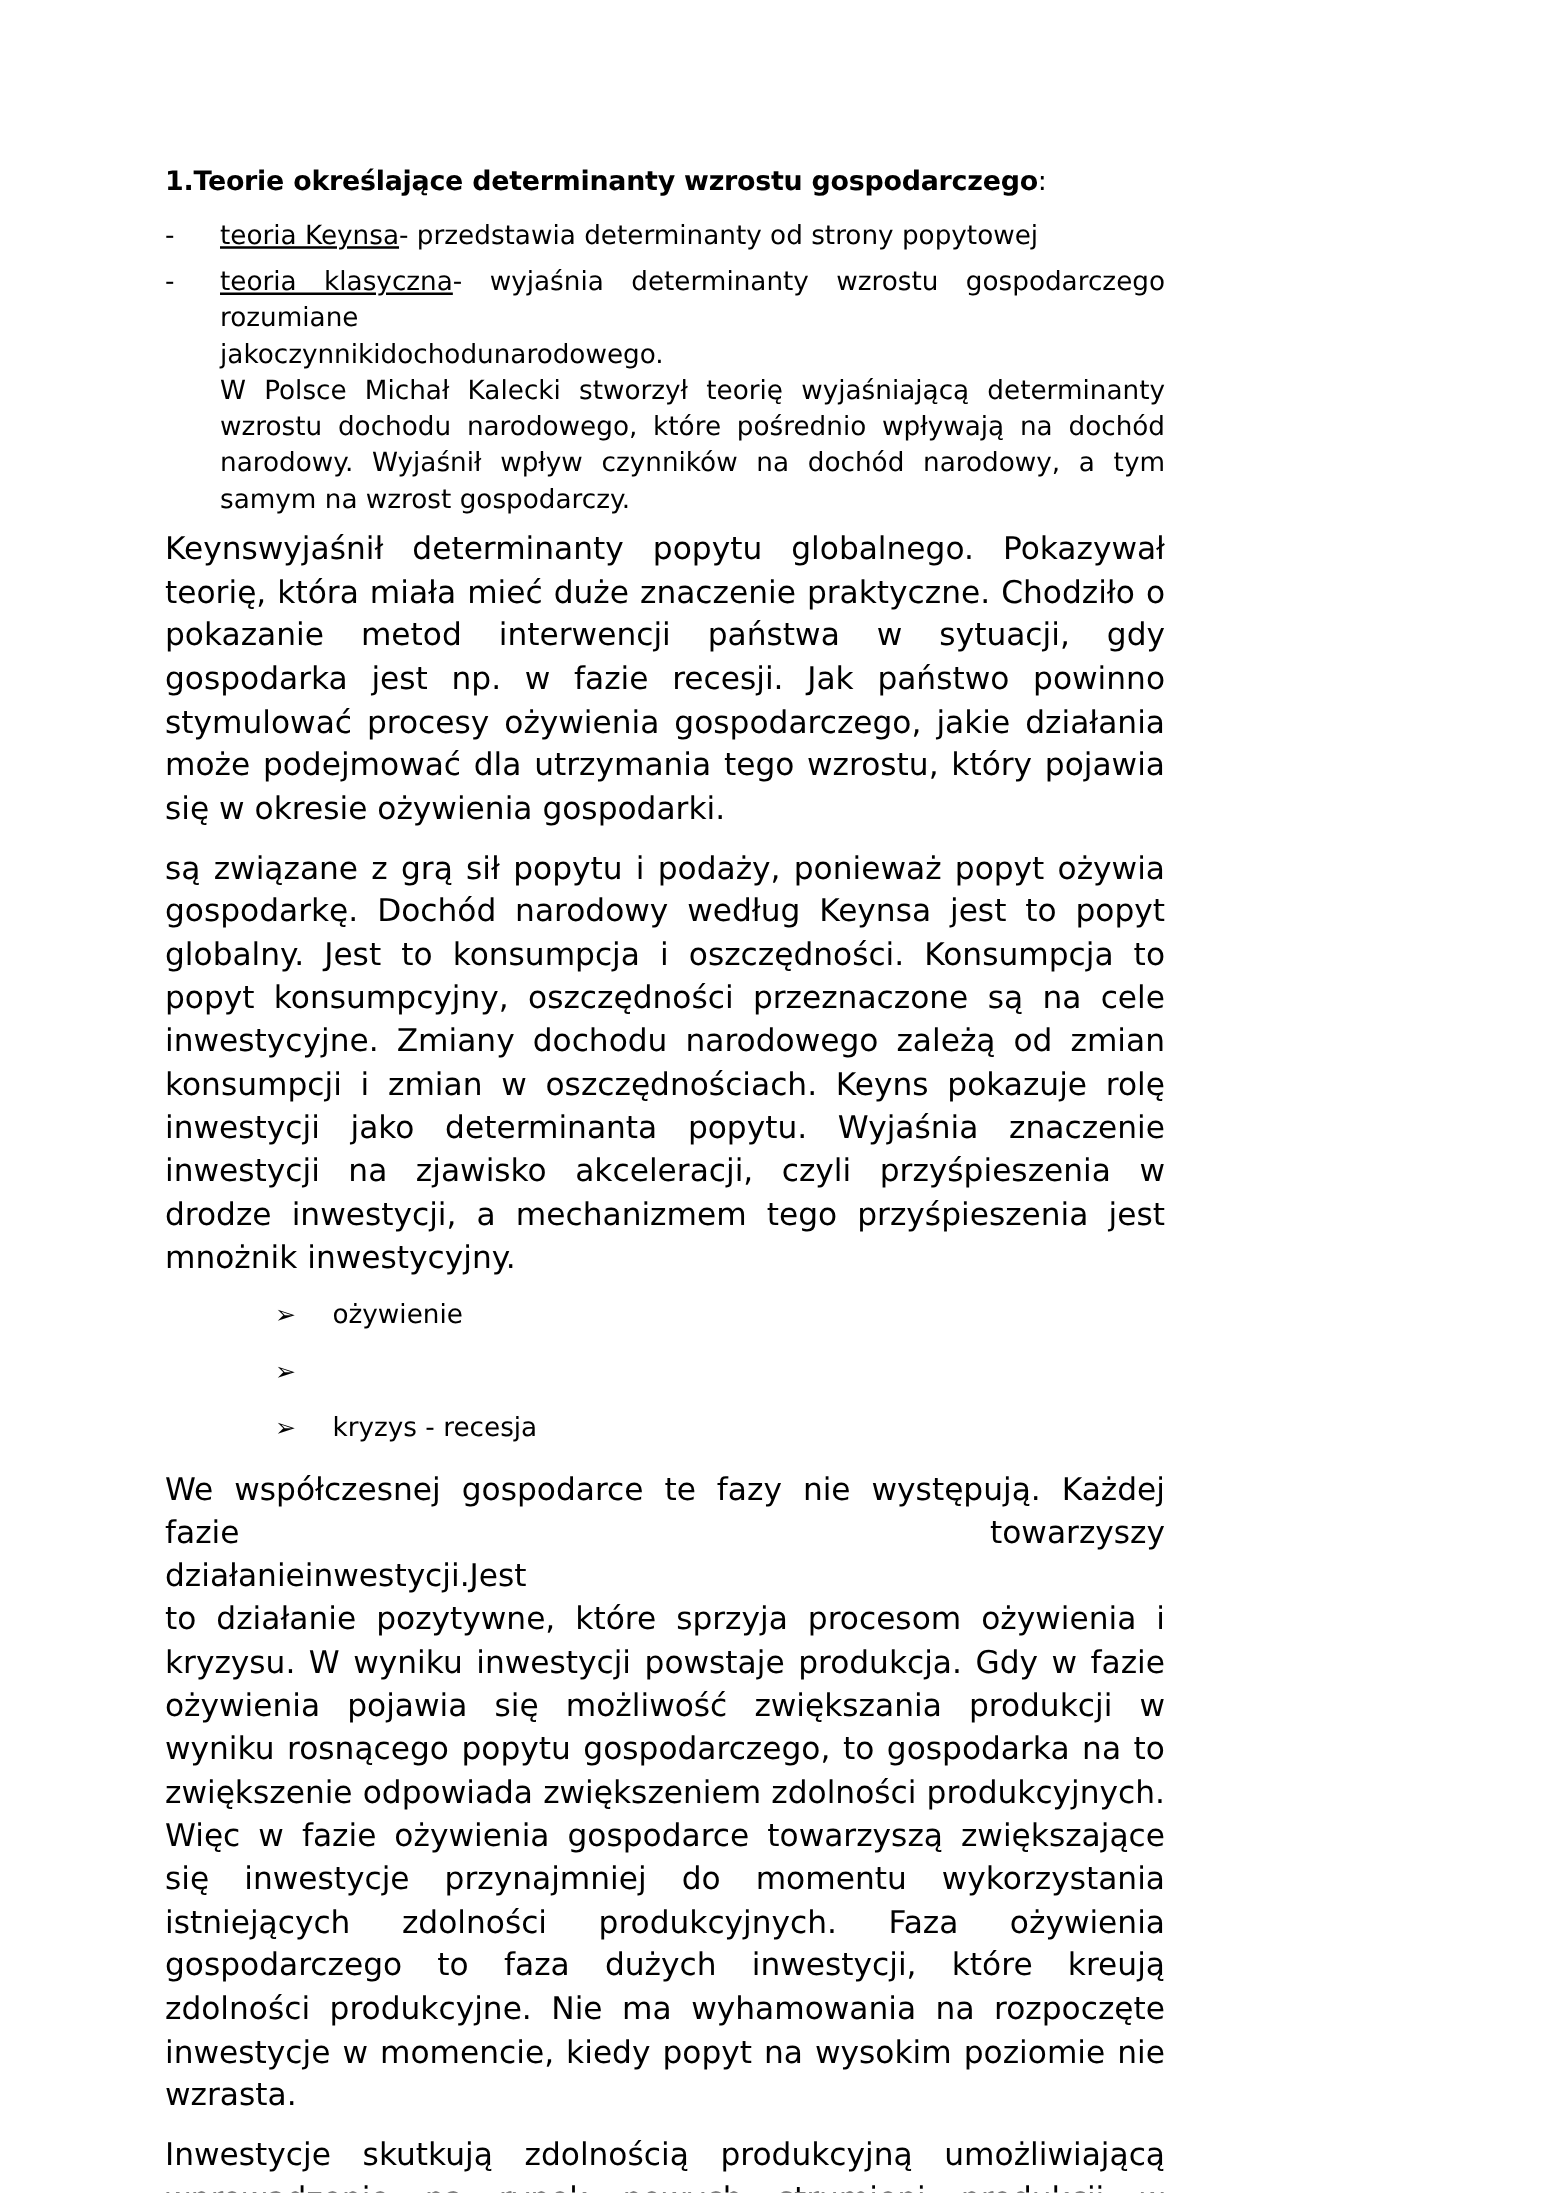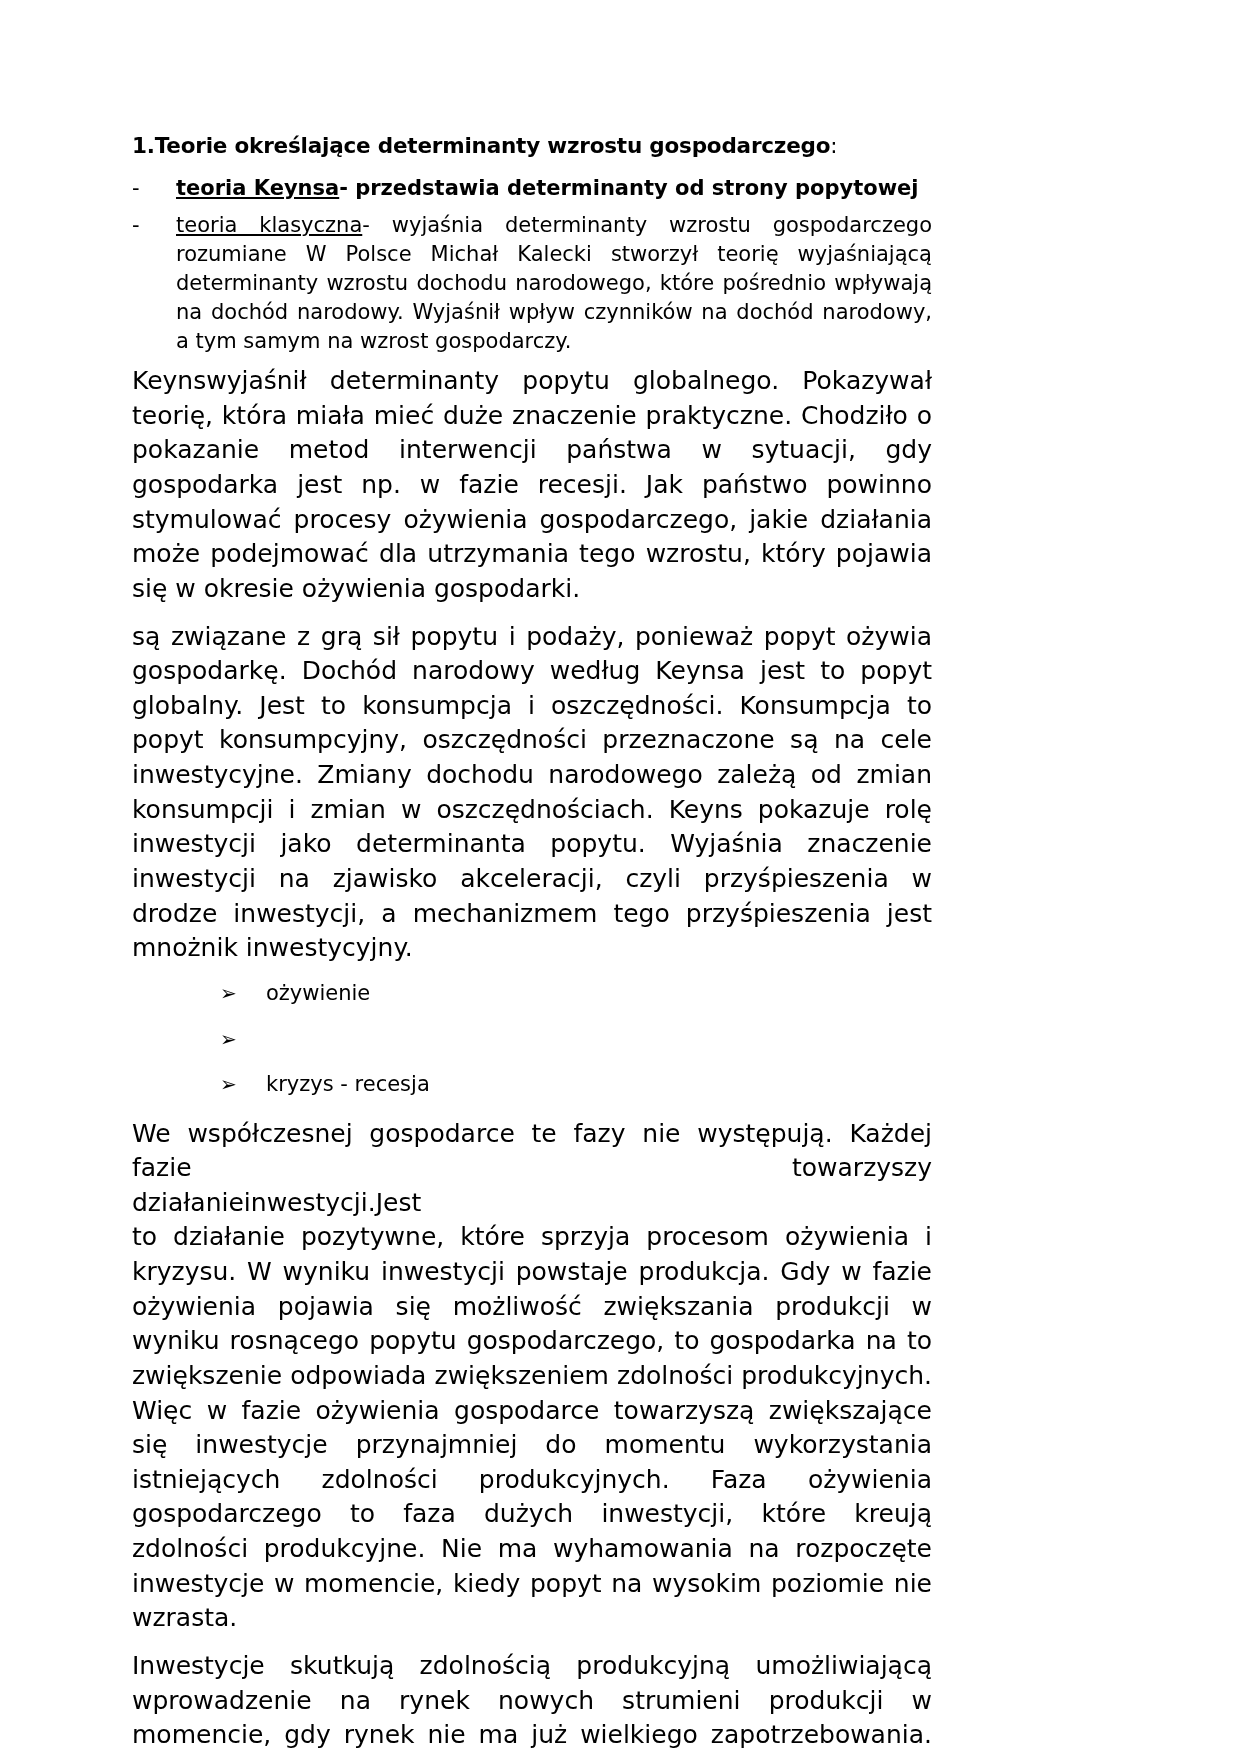--- a/index.html
+++ b/index.html
@@ -43,21 +43,20 @@
     font-size: 21px;
     line-height: 1.38;
   }
   .dash-item .body {
     flex: 1 1 auto;
     text-align: justify;
     text-justify: inter-word;
   }
   .dash-item .body.hang {
     text-align-last: left;
-    font-weight: bold;
   }
   u.ul {
     text-decoration: underline;
   }
   p.para {
     font-size: 25px;
     line-height: 1.385;
     margin: 0 0 13px 0;
     text-align: justify;
     text-justify: inter-word;
@@ -103,20 +102,21 @@
 
   <div class="dash-item">
     <span class="marker">-</span>
     <span class="body hang"><u class="ul">teoria Keynsa</u><span>- przedstawia determinanty od strony popytowej</span></span>
   </div>
 
   <div class="dash-item">
     <span class="marker">-</span>
     <span class="body">
       <span><u class="ul">teoria klasyczna</u>- wyjaśnia determinanty wzrostu gospodarczego rozumiane</span>
+      <span class="spread"><span>jako</span><span>czynniki</span><span>dochodu</span><span>narodowego.</span></span>
       <span><span>W Polsce Michał </span><b>Kalecki</b><span> stworzył teorię wyjaśniającą determinanty wzrostu dochodu narodowego, które pośrednio wpływają na dochód narodowy. Wyjaśnił wpływ czynników na dochód narodowy, a tym samym na wzrost gospodarczy.</span></span>
     </span>
   </div>
 
   <p class="para"><b>Keyns</b><span>wyjaśnił determinanty popytu globalnego. Pokazywał teorię, która miała mieć duże znaczenie praktyczne. Chodziło o pokazanie metod interwencji państwa w sytuacji, gdy gospodarka jest np. w fazie recesji. Jak państwo powinno stymulować procesy ożywienia gospodarczego, jakie działania może podejmować dla utrzymania tego wzrostu, który pojawia się w okresie ożywienia gospodarki.</span></p>
 
 
   <p class="para"><span>są związane z grą sił popytu i podaży, ponieważ popyt ożywia gospodarkę. Dochód narodowy według Keynsa jest to popyt globalny. Jest to konsumpcja i oszczędności. Konsumpcja to popyt konsumpcyjny, oszczędności przeznaczone są na cele inwestycyjne. Zmiany dochodu narodowego zależą od zmian konsumpcji i zmian w oszczędnościach. Keyns pokazuje rolę inwestycji jako determinanta popytu. Wyjaśnia znaczenie inwestycji na zjawisko akceleracji, czyli przyśpieszenia w drodze inwestycji, a mechanizmem tego przyśpieszenia jest mnożnik inwestycyjny.</span></p>
 
 

